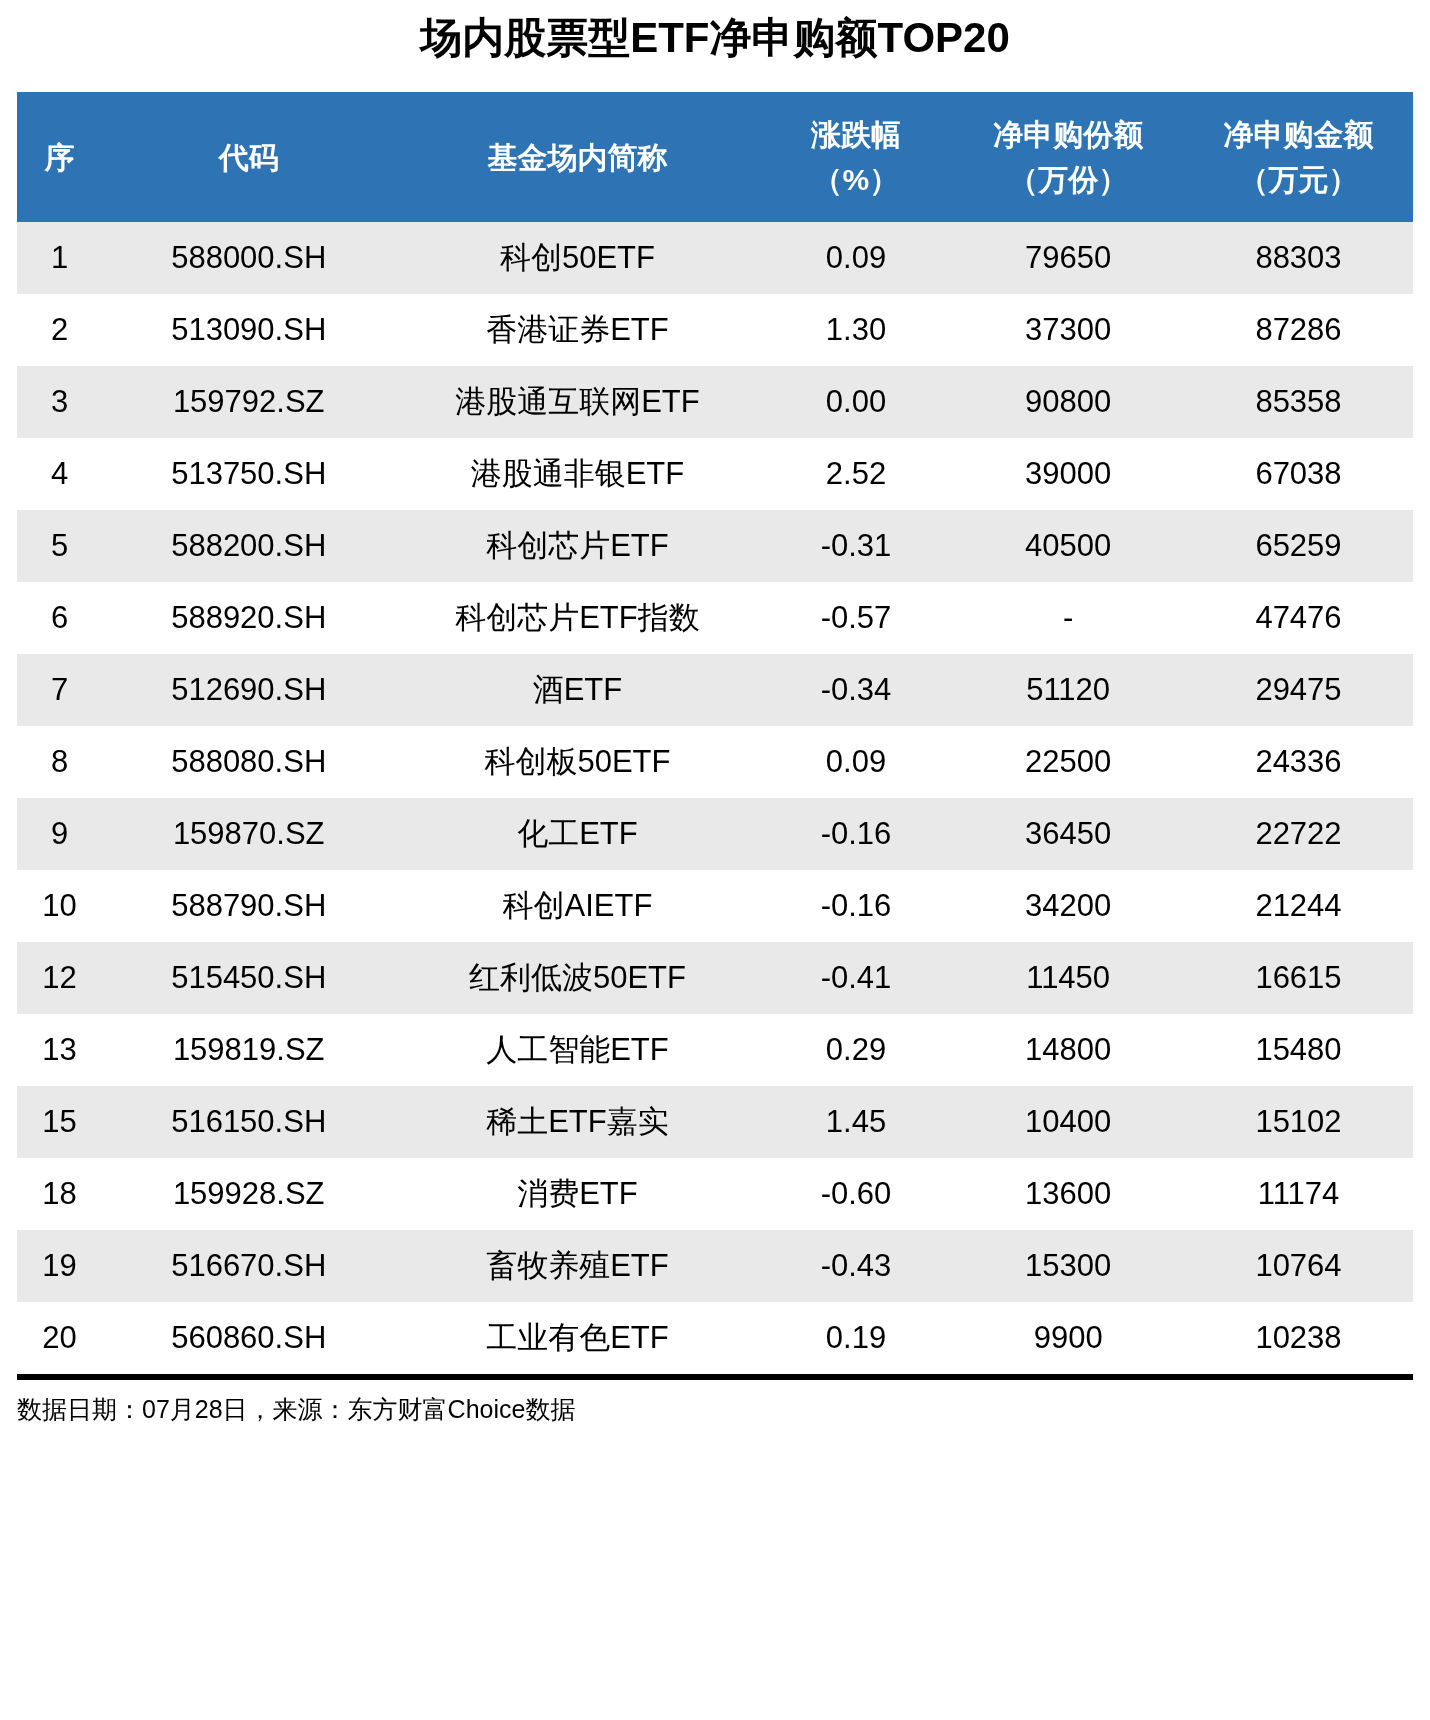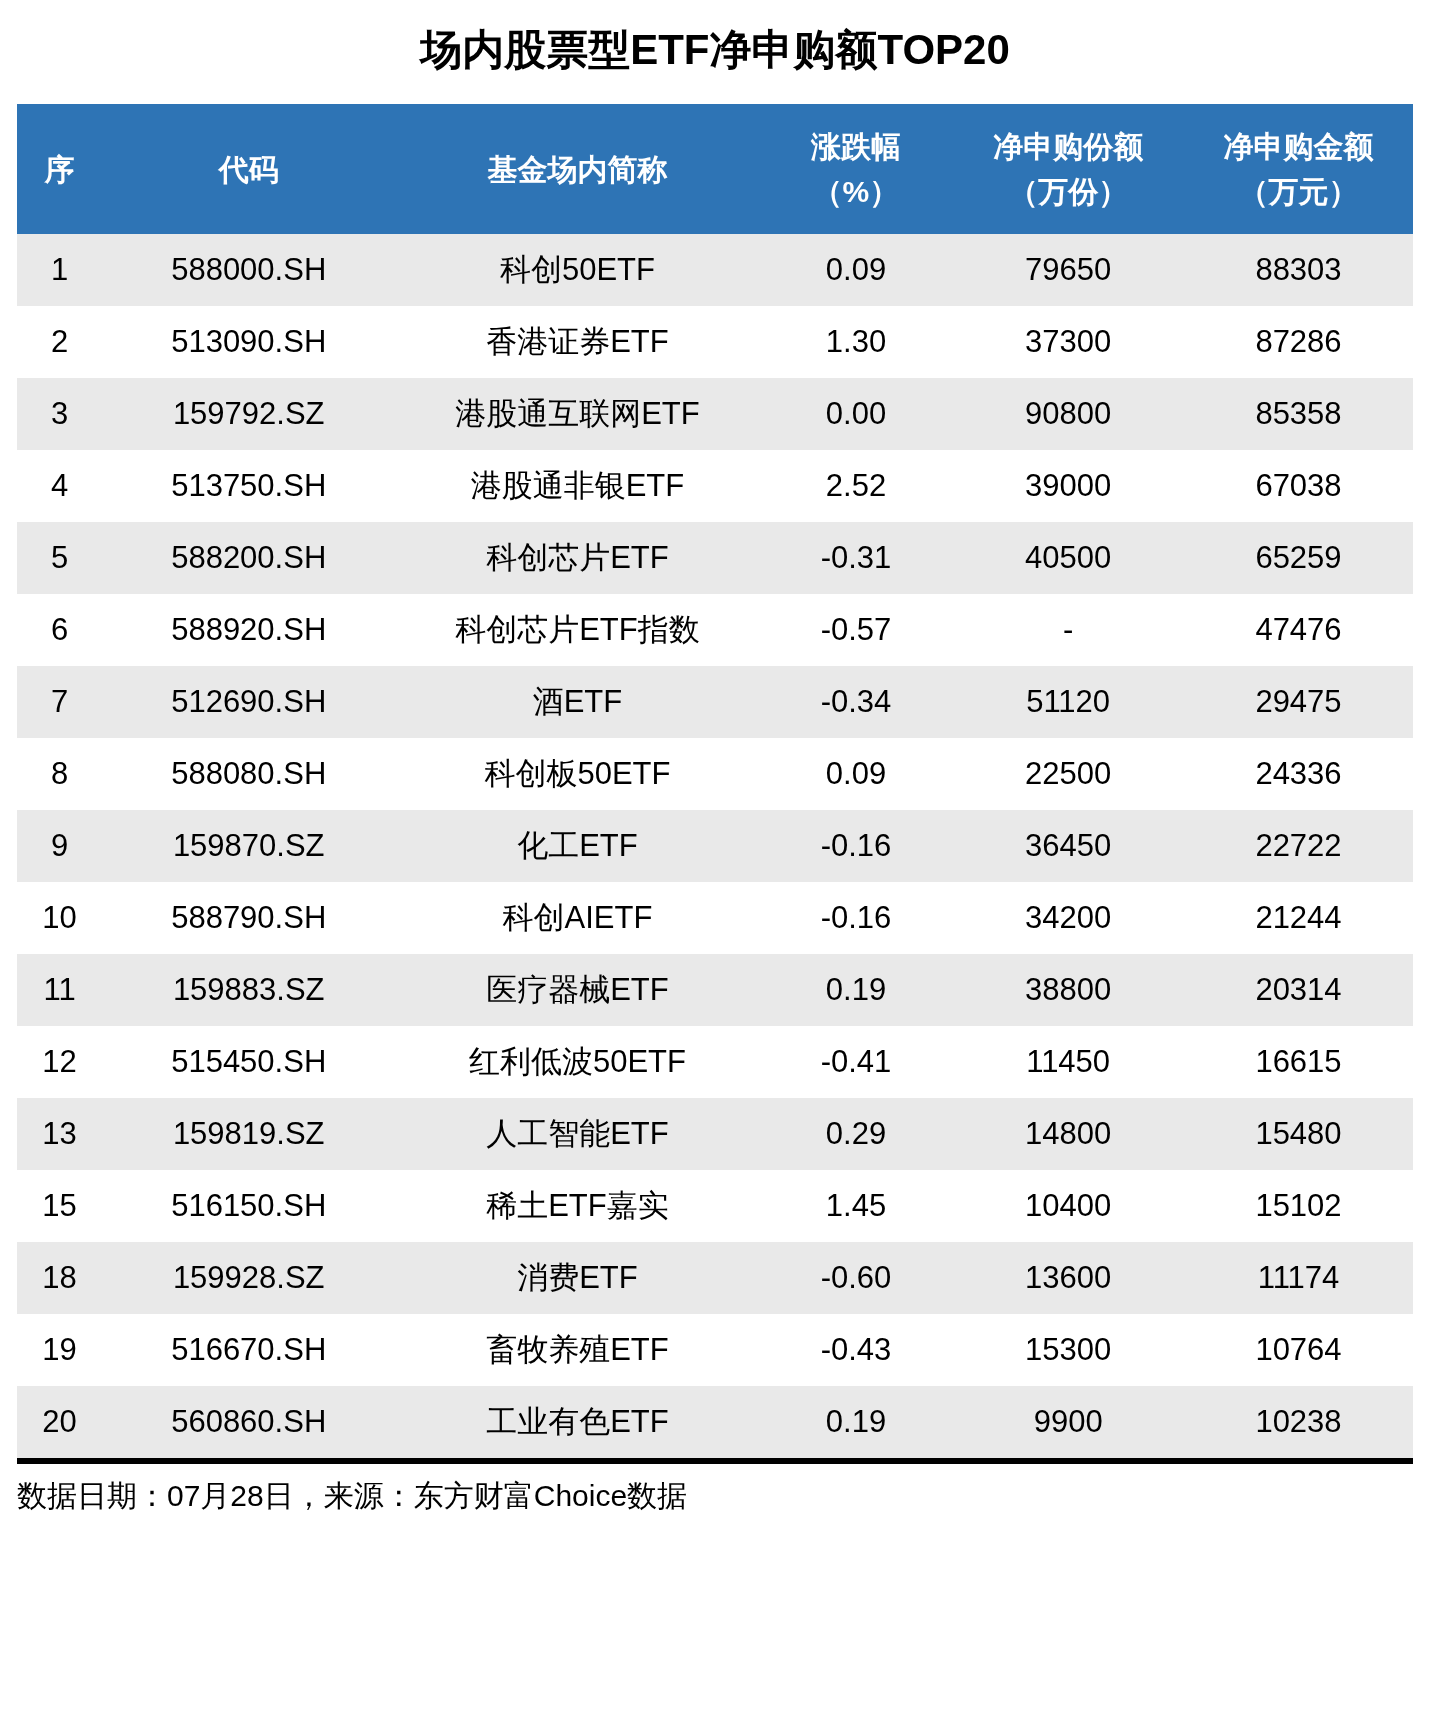--- a/index.html
+++ b/index.html
@@ -12,21 +12,21 @@
   }
   .page {
     width: 1430px;
     height: 1720px;
     background: #ffffff;
     overflow: hidden;
     box-sizing: border-box;
   }
   .page-title {
     margin: 0;
-    padding-top: 24px;
+    padding-top: 12px;
     height: 80px;
     text-align: center;
     font-size: 42px;
     line-height: 1.25;
     font-weight: bold;
     color: #000000;
   }
   .table-wrap {
     margin: 0 17px;
   }
@@ -59,21 +59,21 @@
     padding: 0;
   }
   table.etf-table tbody tr:nth-child(odd) {
     background: #E9E9E9;
   }
   table.etf-table tbody tr:nth-child(even) {
     background: #FFFFFF;
   }
   .footer-note {
     margin: 14px 17px 0 17px;
-    font-size: 30px;
+    font-size: 25px;
     color: #000000;
     text-align: left;
     line-height: 1.2;
   }
   
   col.c-seq    { width: 6.1%; }
   col.c-code   { width: 21.0%; }
   col.c-name   { width: 26.1%; }
   col.c-chg    { width: 13.8%; }
   col.c-shares { width: 16.6%; }
@@ -196,28 +196,20 @@
           </tr>
           <tr>
             <td>10</td>
             <td>588790.SH</td>
             <td>科创AIETF</td>
             <td>-0.16</td>
             <td>34200</td>
             <td>21244</td>
           </tr>
           <tr>
-            <td>11</td>
-            <td>159883.SZ</td>
-            <td>医疗器械ETF</td>
-            <td>0.19</td>
-            <td>38800</td>
-            <td>20314</td>
-          </tr>
-          <tr>
             <td>12</td>
             <td>515450.SH</td>
             <td>红利低波50ETF</td>
             <td>-0.41</td>
             <td>11450</td>
             <td>16615</td>
           </tr>
           <tr>
             <td>13</td>
             <td>159819.SZ</td>

